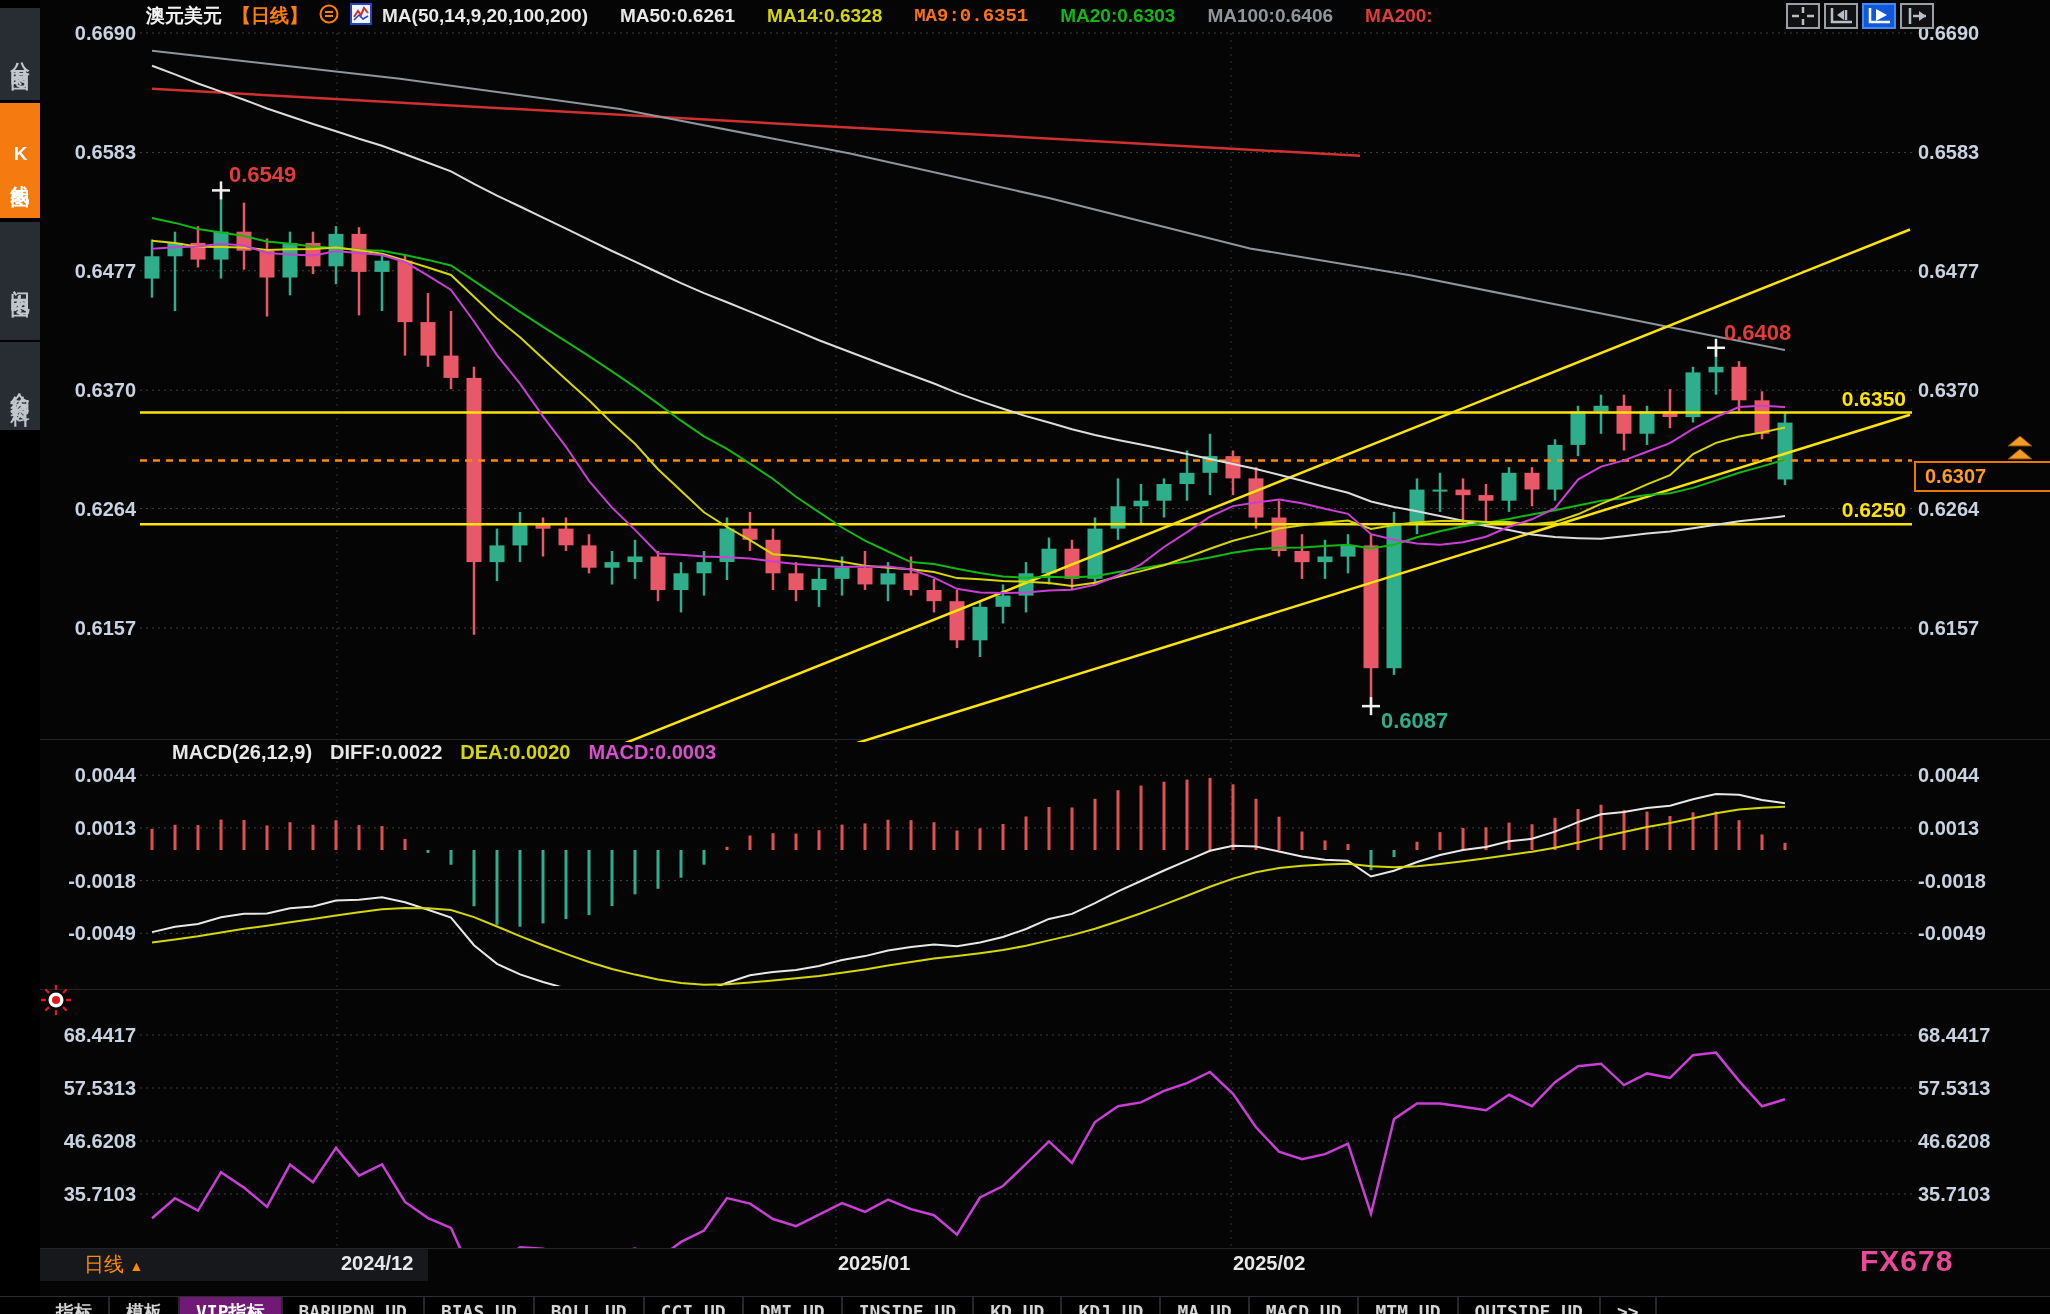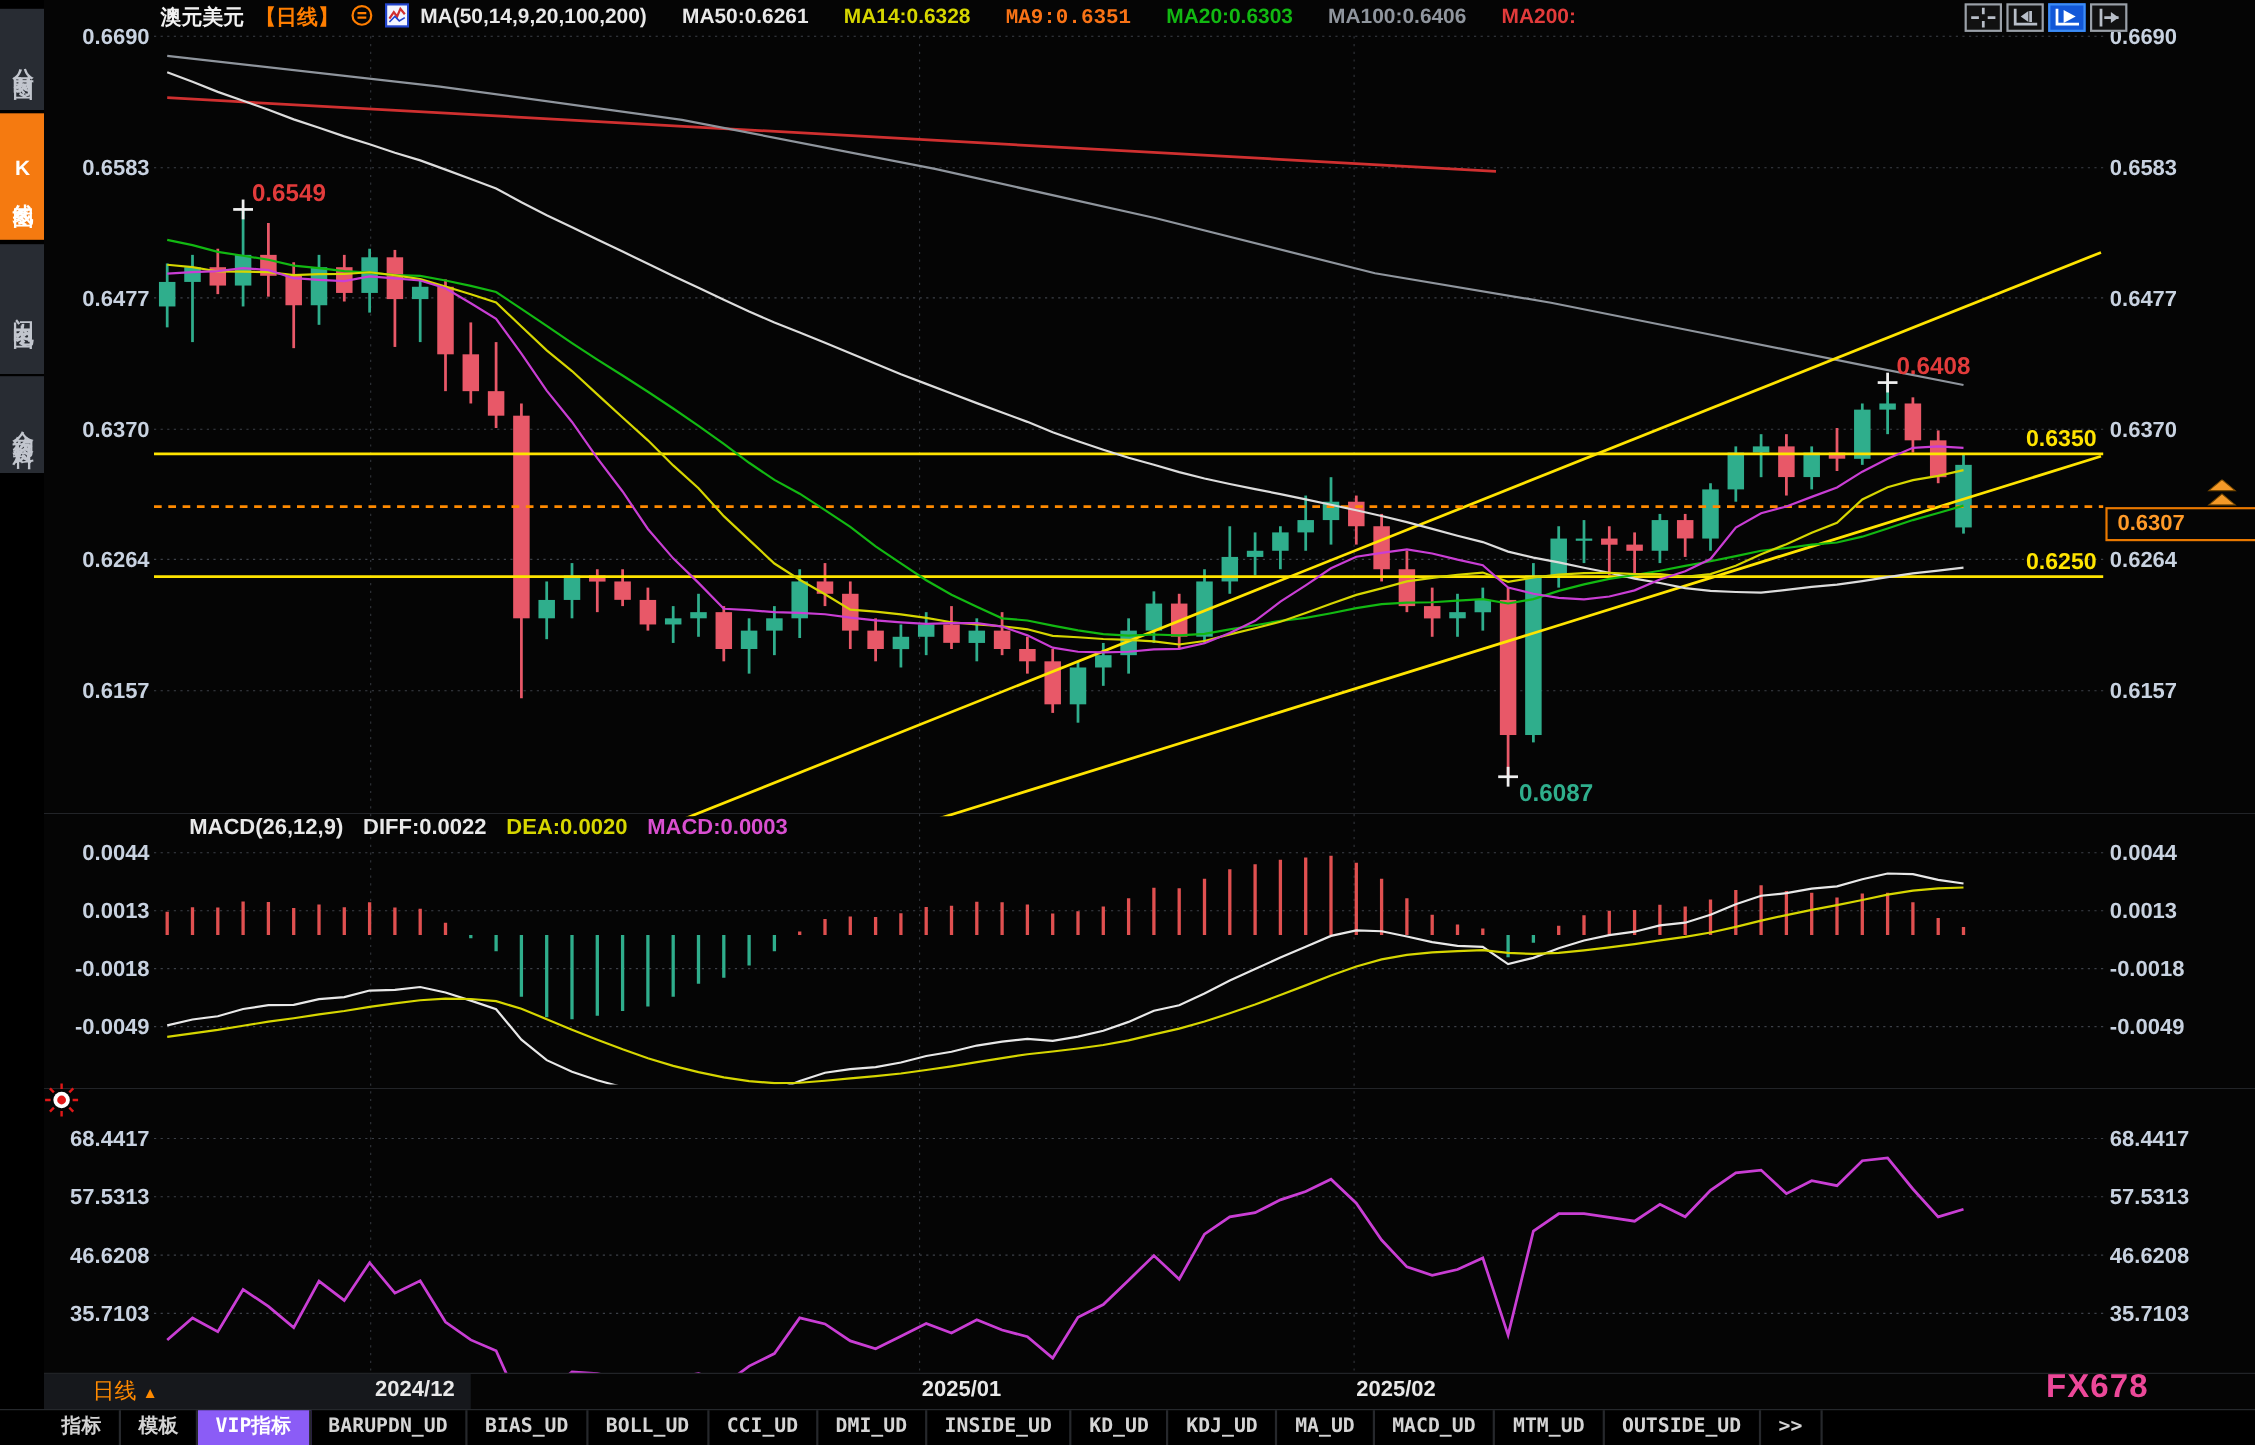--- a/index.html
+++ b/index.html
@@ -22,25 +22,25 @@
   .tbtn.active{border-color:#3d8df5;background:#1257d8;}
   
   .pane-hdr{position:absolute;left:172px;display:flex;gap:18px;font-size:20px;font-weight:600;white-space:nowrap;z-index:6;}
   
   .daterow-bg{position:absolute;left:40px;top:1249px;width:388px;height:32px;background:#16181c;}
   .period{position:absolute;left:84px;top:1251px;color:#ff8a00;font-size:20px;font-weight:400;cursor:pointer;z-index:6;}
   .period .arr{font-size:14px;}
   .xdate{position:absolute;top:1252px;color:#e8e8e8;font-size:20px;font-weight:700;z-index:4;}
   .watermark{position:absolute;left:1860px;top:1244px;color:#ec4899;font-size:30px;font-weight:700;letter-spacing:1px;z-index:4;}
   
-  .tabbar{position:absolute;left:0;bottom:0;width:2050px;height:33px;background:#000;border-top:1px solid #2a2d31;
+  .tabbar{position:absolute;left:0;bottom:0;width:2050px;height:18px;background:#000;border-top:1px solid #2a2d31;
     display:flex;box-sizing:border-box;padding-left:40px;z-index:6;}
   .tab{border-right:2px solid #26282c;padding:0 16px;line-height:30px;font-family:"DejaVu Sans Mono",monospace;
     font-size:18px;color:#d4d4d4;font-weight:700;cursor:pointer;white-space:nowrap;}
-  .tab.active{background:#8b5cf6;color:#fff;}
+  .tab.active{background:#701a75;color:#fff;}
   
   .price-tag{position:absolute;left:1914px;top:461px;width:128px;height:27px;border:2px solid #e87800;background:#050505;
     color:#ff9a28;font-size:20px;font-weight:700;line-height:27px;padding-left:9px;z-index:6;}
   .chevrons{position:absolute;left:1996px;top:436px;z-index:6;}
   .burst{position:absolute;left:40px;top:984px;z-index:6;}
 </style>
 </head>
 <body>
 
 <div id="root">

